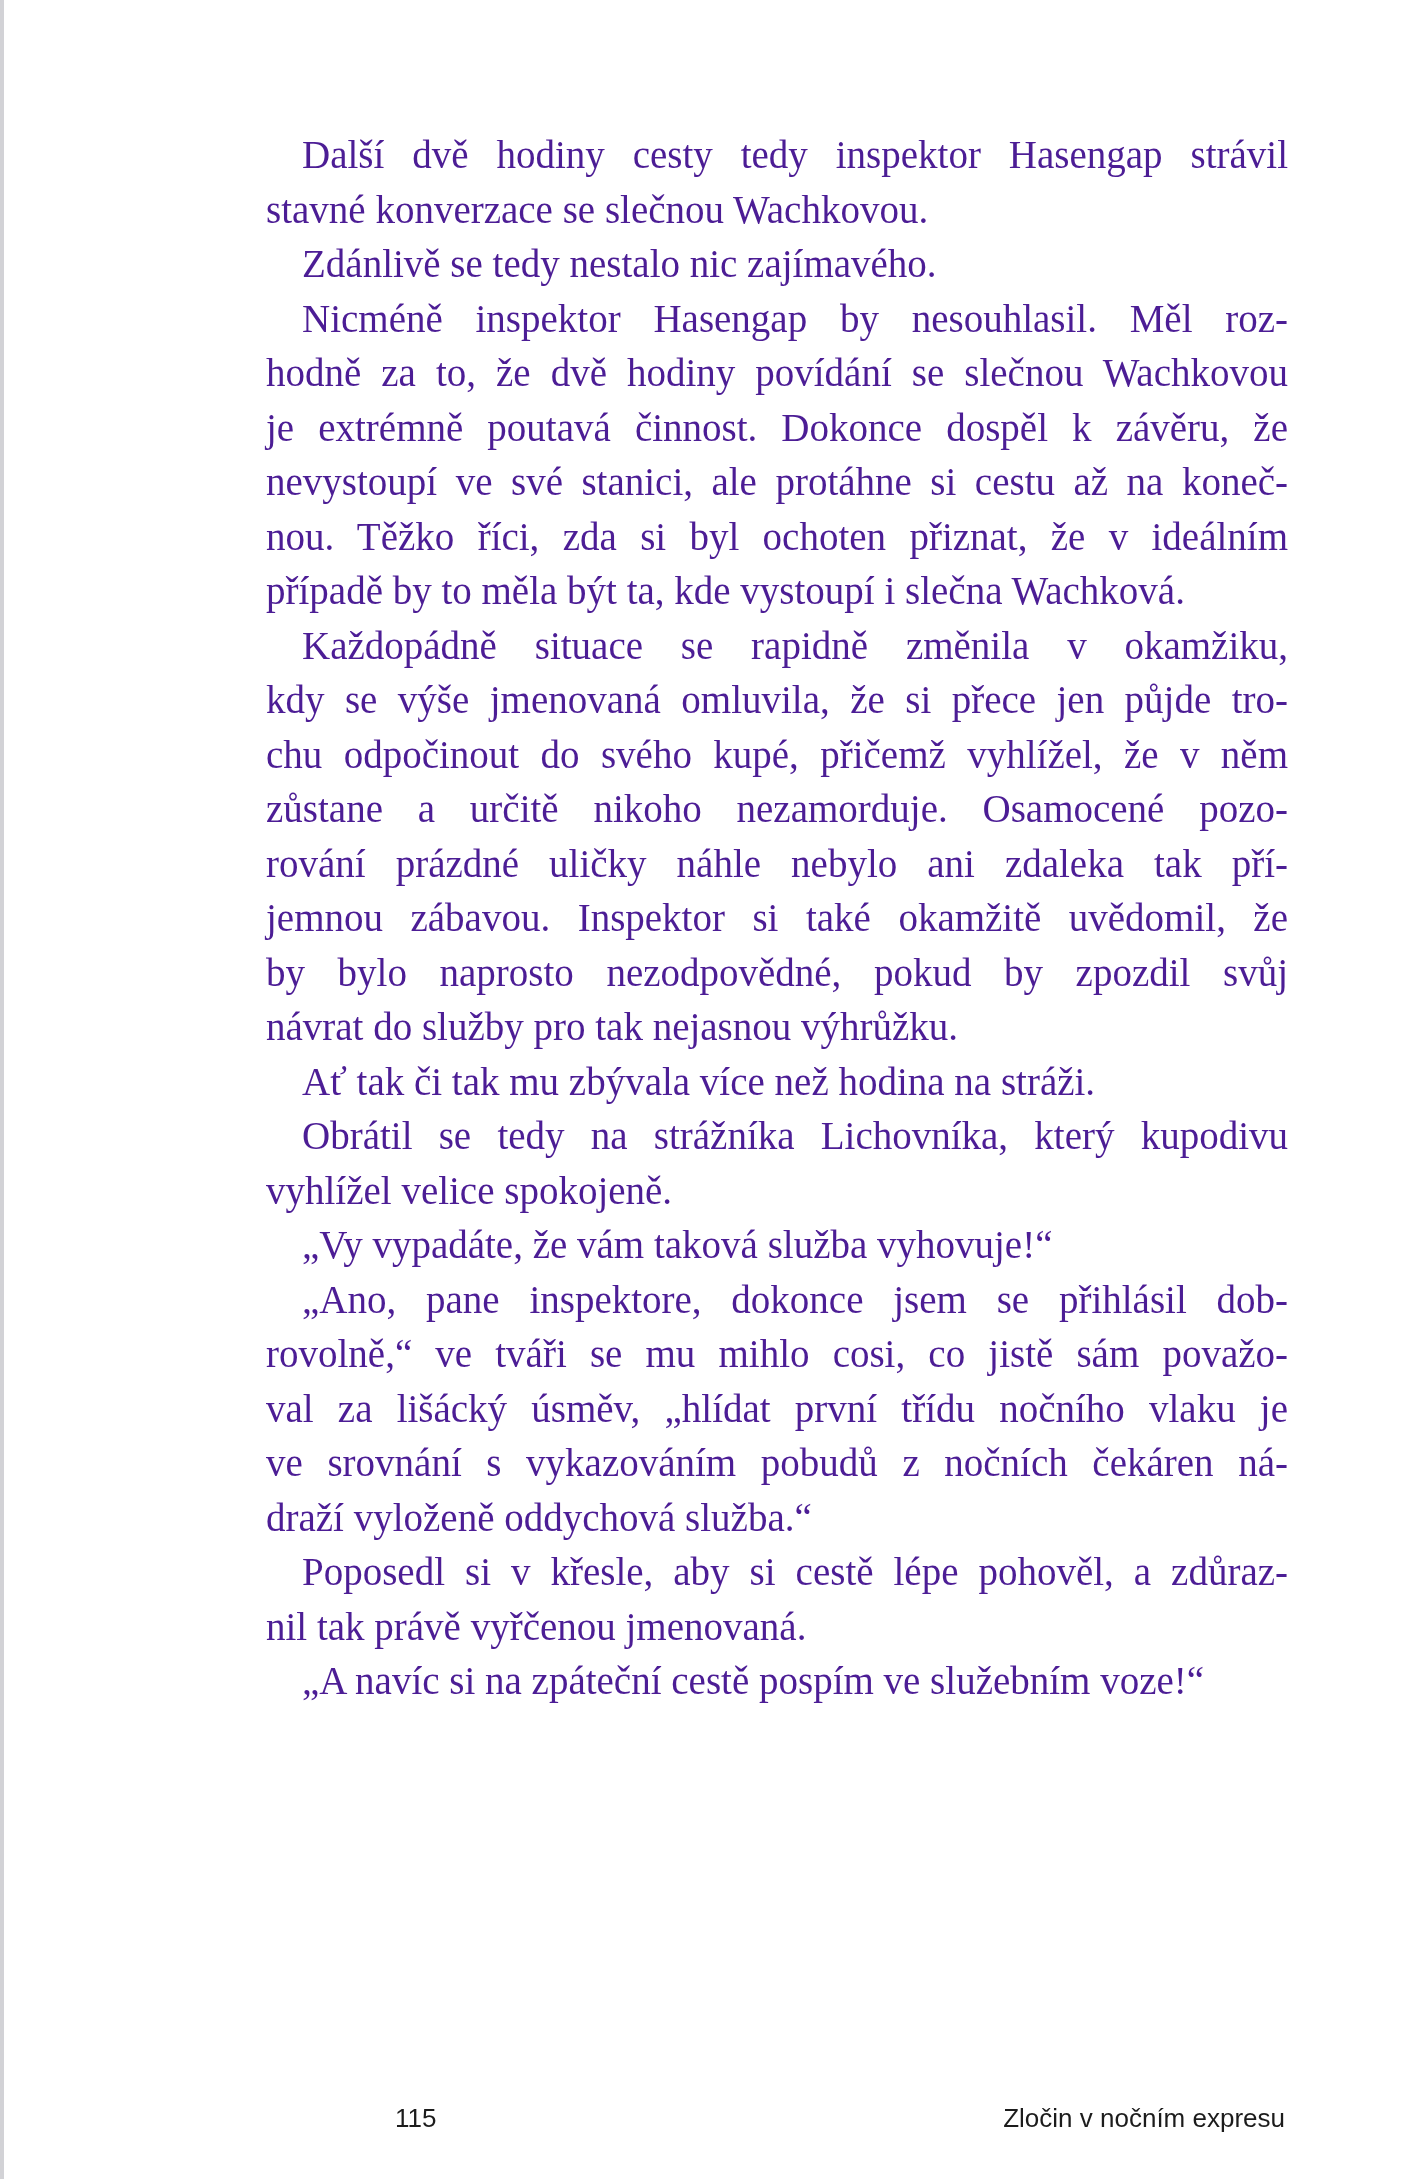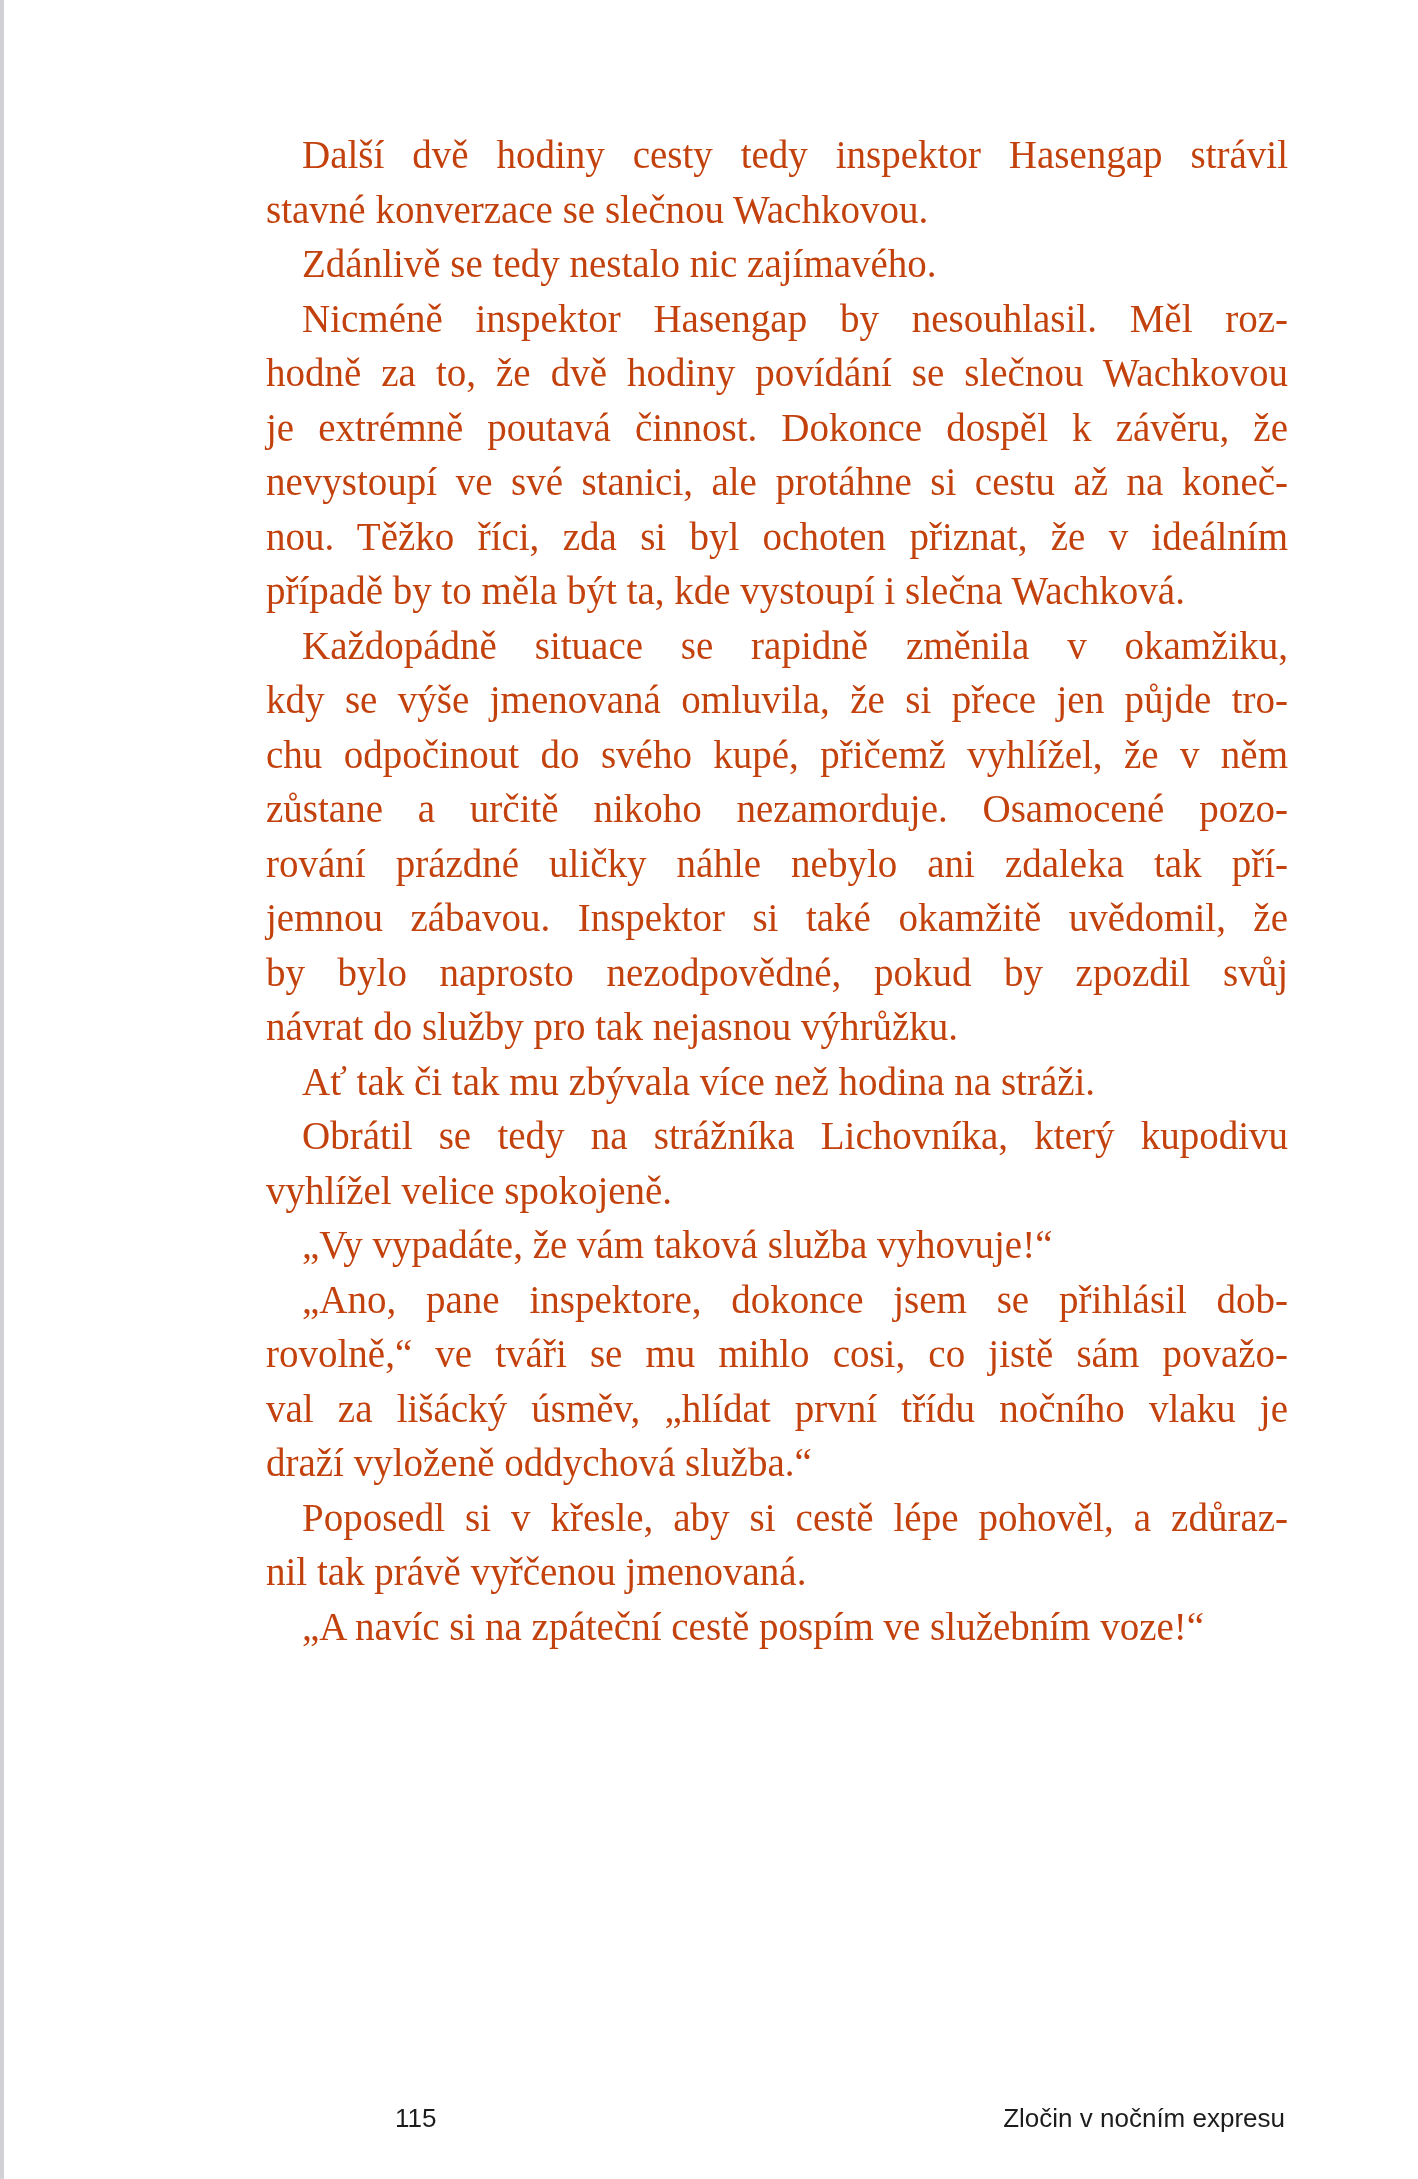--- a/index.html
+++ b/index.html
@@ -24,21 +24,21 @@
     background: #d2d2d6;
   }
   .text-block {
     position: absolute;
     left: 266px;
     top: 128px;
     width: 1022px;
     font-size: 39px;
     line-height: 54.5px;
     font-family: "Liberation Serif", serif;
-    color: #c2410c;
+    color: #4c1d95;
   }
   .para {
     margin: 0;
     padding: 0;
   }
   .line {
     text-align: justify;
     text-align-last: justify;
     text-justify: inter-word;
   }
@@ -104,20 +104,21 @@
         <div class="line first">Obrátil se tedy na strážníka Lichovníka, který kupodivu</div>
         <div class="line last">vyhlížel velice spokojeně.</div>
       </div>
       <div class="para">
         <div class="line first last">„Vy vypadáte, že vám taková služba vyhovuje!“</div>
       </div>
       <div class="para">
         <div class="line first">„Ano, pane inspektore, dokonce jsem se přihlásil dob-</div>
         <div class="line">rovolně,“ ve tváři se mu mihlo cosi, co jistě sám považo-</div>
         <div class="line">val za lišácký úsměv, „hlídat první třídu nočního vlaku je</div>
+        <div class="line">ve srovnání s vykazováním pobudů z nočních čekáren ná-</div>
         <div class="line last">draží vyloženě oddychová služba.“</div>
       </div>
       <div class="para">
         <div class="line first">Poposedl si v křesle, aby si cestě lépe pohověl, a zdůraz-</div>
         <div class="line last">nil tak právě vyřčenou jmenovaná.</div>
       </div>
       <div class="para">
         <div class="line first last">„A navíc si na zpáteční cestě pospím ve služebním voze!“</div>
       </div>
     </section>

